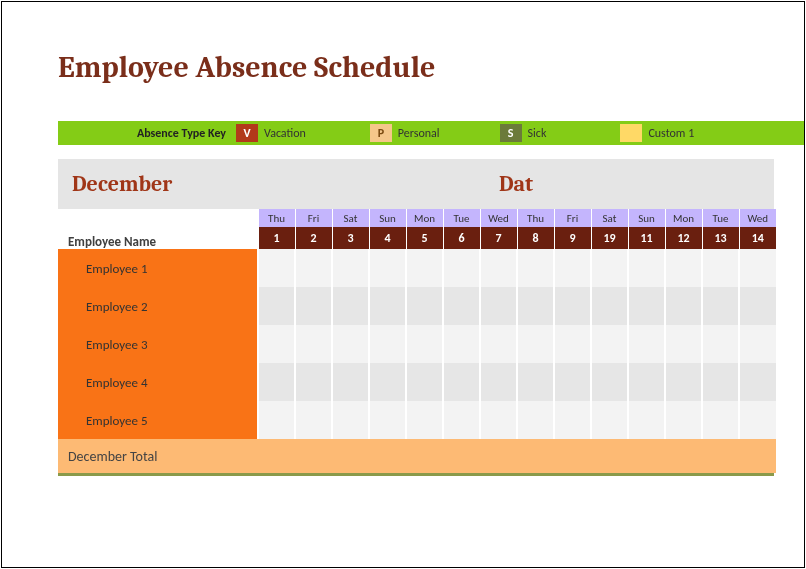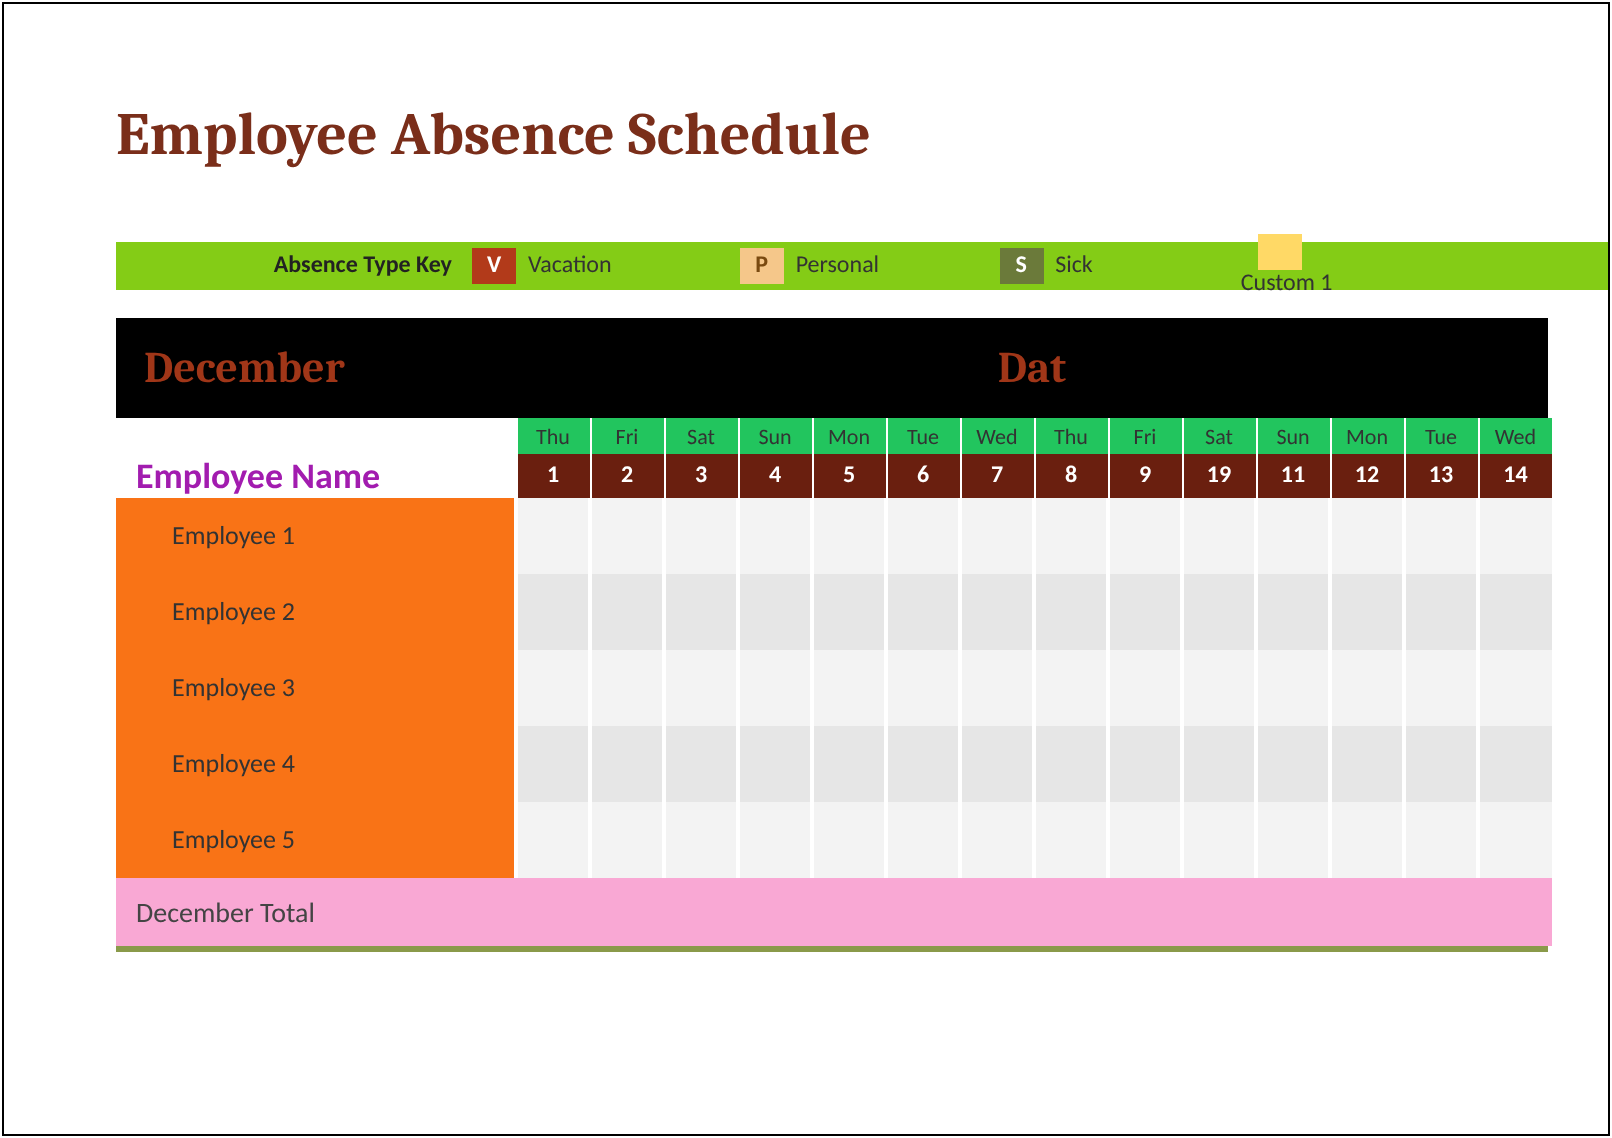--- a/index.html
+++ b/index.html
@@ -58,30 +58,30 @@
   }
   .chip-v { background: #b23a1a; }
   .chip-p { background: #f5c78a; color: #7a4a10; }
   .chip-s { background: #6b7a3a; }
   .chip-c { background: #ffd966; }
   .keyitem {
     display: flex;
     align-items: center;
     margin-right: 60px;
   }
-  .keyitem:last-child { margin-right: 0; flex-direction: column; }
+  .keyitem:last-child { margin-right: 0; }
   .keytext { font-size: 12px; color: #333; }
 
   .schedule {
     margin-top: 14px;
     width: 716px;
   }
   .monthrow {
     display: flex;
-    background: #000000;
+    background: #e5e5e5;
     height: 50px;
   }
   .monthlabel {
     width: 200px;
     font-family: Cambria, Georgia, serif;
     font-size: 22px;
     font-weight: 700;
     color: #a03618;
     padding: 12px 0 0 14px;
   }
@@ -104,39 +104,39 @@
   }
   .row { display: table-row; }
   .cell { display: table-cell; vertical-align: middle; }
   .namecol { width: 200px; }
 
   .dayhdrcell {
     width: 37px;
     text-align: center;
     font-size: 11px;
     color: #333;
-    background: #22c55e;
+    background: #c4b5fd;
     height: 18px;
     border-left: 1px solid #fff;
   }
   .dayhdrcell:first-of-type { border-left: none; }
   .daynumcell {
     width: 37px;
     text-align: center;
     font-size: 12px;
     font-weight: 700;
     color: #fff;
     background: #6a1f0f;
     height: 22px;
     border-left: 1px solid #fff;
   }
   .empnamecell {
     background: #fff;
-    font-size: 18px;
-    color: #a21caf;
+    font-size: 13px;
+    color: #404040;
     font-weight: 700;
     padding-left: 10px;
     height: 22px;
     vertical-align: bottom;
   }
 
   .emprow .cell { height: 38px; }
   .emprow .namecell {
     background: #f97316;
     padding-left: 28px;
@@ -146,21 +146,21 @@
   .emprow.even .daycell { background: #e6e6e6; }
   .emprow.odd .daycell { background: #f3f3f3; }
   .daycell {
     width: 37px;
     border-left: 2px solid #fff;
   }
   .daycell:first-of-type { border-left: none; }
 
   .totalrow .cell {
     height: 34px;
-    background: #f9a8d4;
+    background: #fdba74;
   }
   .totalrow .namecell {
     padding-left: 10px;
     font-size: 14px;
     color: #444;
     font-weight: 500;
   }
   .totalrow .daycell { border-left: none; }
 
   .bottomline {

